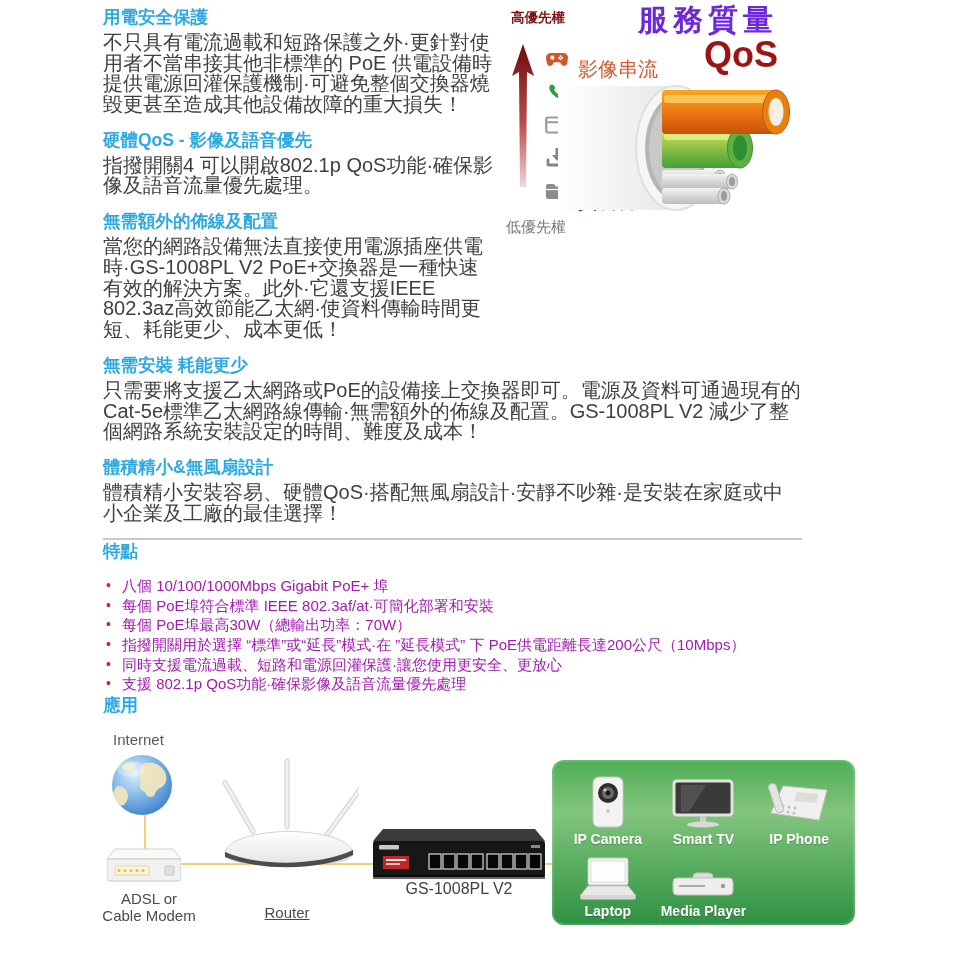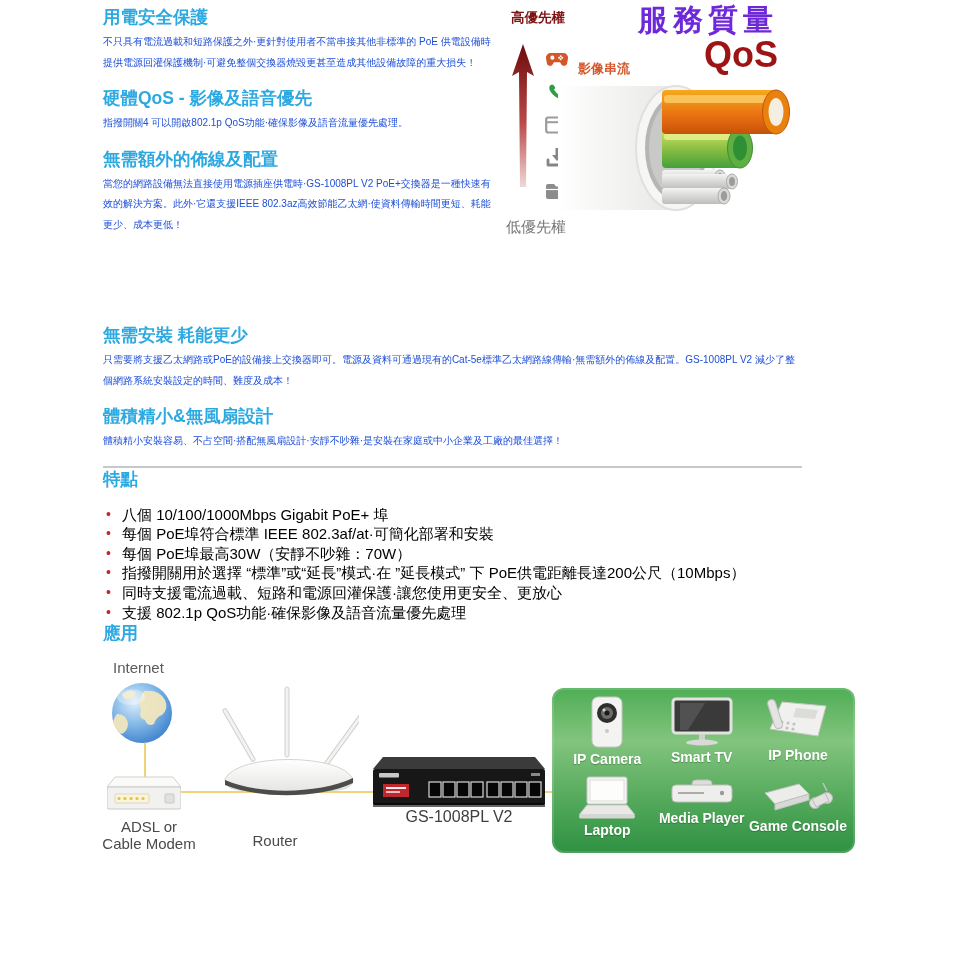--- a/index.html
+++ b/index.html
@@ -2,58 +2,58 @@
 <html><head>
 <meta charset="utf-8">
 <style>
   html,body{margin:0;padding:0;background:#ffffff;}
   .page{
     width:880px;height:960px;box-sizing:border-box;overflow:hidden;
     padding:6px 78px 0 103px;position:relative;background:#fff;
     font-family:"Liberation Sans","DejaVu Sans",sans-serif;color:#3c3c3c;
   }
   h3.blue{color:#2ca9e1;font-size:17.5px;font-weight:bold;margin:0 0 3px 0;line-height:1.3;}
-  p.body{font-size:10px;line-height:20.8px;margin:0 0 14px 0;color:#1d4ed8;}
+  p.body{font-size:20px;line-height:20.8px;margin:0 0 14px 0;color:#404040;}
   .top-row{display:flex;min-height:318px;}
   .left-col{flex:0 0 395px;width:395px;}
   
   .qos-figure{position:relative;flex:1;height:318px;text-align:center;}
   .hi-label{position:absolute;left:13px;top:3px;font-size:13.5px;font-weight:bold;color:#7e1416;}
   .lo-label{position:absolute;left:8px;top:212px;font-size:15px;color:#757575;}
   .arrow-svg{position:absolute;left:13px;top:38px;}
   .qos-list{position:absolute;left:47px;top:41px;}
   .qos-row{display:flex;align-items:center;height:24px;margin-bottom:9px;}
   .qicon{width:24px;height:22px;display:inline-flex;align-items:center;justify-content:center;margin-right:9px;}
-  .qlabel{font-size:13px;font-weight:bold;margin-top:20px;}
+  .qlabel{font-size:20px;font-weight:normal;margin-top:20px;}
   .q-orange{color:#d2572b;} .q-green{color:#2e9e44;} .q-gray{color:#0c4a6e;}
   .qos-title{position:absolute;right:24px;top:-6px;font-size:30px;letter-spacing:5px;color:#6d28d9;font-weight:bold;white-space:nowrap;}
   .qos-sub{position:absolute;right:24px;top:28px;font-size:36px;color:#9e1313;font-weight:bold;}
   .tube-svg{position:absolute;right:0;top:78px;}
   
   .divider{height:2px;background:#c3c9cc;margin:4px 0 0 0;border:none;}
   .feat-head{margin-top:18px;}
   ul.features{list-style:none;margin:14px 0 0 2px;padding:0;}
-  ul.features li{position:relative;padding-left:17px;font-size:15px;line-height:19.6px;color:#000000;}
+  ul.features li{position:relative;padding-left:17px;font-size:15px;line-height:19.6px;color:#a21caf;}
   ul.features li::before{content:"•";position:absolute;left:1px;top:0;color:#c1272d;font-size:14px;}
   .app-head{margin-top:26px;}
   
   .diagram{position:relative;height:206px;margin-top:12px;}
   .diagram .abs{position:absolute;}
   .net-label{font-size:15px;color:#4a4a4a;line-height:1.15;text-align:center;}
   .internet-label{left:10px;top:2px;font-size:15px;color:#5a5a5a;}
   .vline{left:41px;top:86px;width:2px;height:36px;background:#efd27a;}
   .hline{left:74px;top:134px;width:378px;height:2px;background:#efd27a;}
   .modem-label{left:-14px;top:161px;width:120px;}
-  .router-label{left:134px;top:175px;width:76px;}
+  .router-label{left:146px;top:175px;width:76px;text-decoration:underline;}
   .switch-label{left:290px;top:151px;width:132px;font-size:16px;color:#3f3f3f;}
   .green-panel{left:449px;top:31px;width:303px;height:165px;border-radius:12px;
     background:linear-gradient(180deg,#4fae55 0%,#82c47e 32%,#54a95b 68%,#2e9143 100%);
     box-shadow:inset 0 0 0 2px rgba(255,255,255,.14);
     display:grid;grid-template-columns:repeat(3,1fr);box-sizing:border-box;padding:8px 8px 6px;}
-  .cell{display:flex;flex-direction:column;align-items:center;justify-content:flex-start;}
+  .cell{display:flex;flex-direction:column;align-items:center;justify-content:flex-end;}
   .cell .dlabel{font-size:14px;font-weight:600;color:#fff;text-shadow:0 1px 1px rgba(0,0,0,.25);margin-top:1px;white-space:nowrap;}
 </style>
 </head>
 <body>
 
 <div class="page">
 
   <div class="top-row">
     <div class="left-col">
       <section>
@@ -186,30 +186,30 @@
       </svg>
     </div>
   </div>
 
   <section>
     <h3 class="blue">無需安裝 耗能更少</h3>
     <p class="body">只需要將支援乙太網路或PoE的設備接上交換器即可。電源及資料可通過現有的Cat-5e標準乙太網路線傳輸·無需額外的佈線及配置。GS-1008PL V2 減少了整個網路系統安裝設定的時間、難度及成本！</p>
   </section>
   <section>
     <h3 class="blue">體積精小&amp;無風扇設計</h3>
-    <p class="body">體積精小安裝容易、不占空間·搭配無風扇設計·安靜不吵雜·是安裝在家庭或中小企業及工廠的最佳選擇！</p>
+    <p class="body">體積精小安裝容易、硬體QoS·搭配無風扇設計·安靜不吵雜·是安裝在家庭或中小企業及工廠的最佳選擇！</p>
   </section>
 
   <div class="divider"></div>
 
   <h3 class="blue feat-head">特點</h3>
   <ul class="features">
     <li>八個 10/100/1000Mbps Gigabit PoE+ 埠</li>
     <li>每個 PoE埠符合標準 IEEE 802.3af/at·可簡化部署和安裝</li>
-    <li>每個 PoE埠最高30W（安靜不吵雜：70W）</li>
+    <li>每個 PoE埠最高30W（總輸出功率：70W）</li>
     <li>指撥開關用於選擇 “標準”或“延長”模式·在 ”延長模式” 下 PoE供電距離長達200公尺（10Mbps）</li>
     <li>同時支援電流過載、短路和電源回灌保護·讓您使用更安全、更放心</li>
     <li>支援 802.1p QoS功能·確保影像及語音流量優先處理</li>
   </ul>
 
   <h3 class="blue app-head">應用</h3>
 
   <div class="diagram">
     <div class="abs internet-label">Internet</div>
 
@@ -331,27 +331,16 @@
       </div>
       <div class="cell">
         <svg width="64" height="34" viewBox="0 0 64 34">
           <rect x="22" y="5" width="20" height="8" rx="4" fill="#dcdcda" stroke="#c0c0be"></rect>
           <rect x="2" y="10" width="60" height="17" rx="4" fill="#eeeeec" stroke="#bebebc"></rect>
           <line x1="8" y1="18" x2="34" y2="18" stroke="#9a9a98" stroke-width="1.6"></line>
           <circle cx="52" cy="18" r="2.2" fill="#9a9a98"></circle>
         </svg>
         <span class="dlabel">Media Player</span>
       </div>
-      <div class="cell">
-        <svg width="70" height="42" viewBox="0 0 70 42">
-          <polygon points="2,18 36,9 46,19 12,29" fill="#ececea" stroke="#c2c2c0"></polygon>
-          <polygon points="12,29 46,19 46,25 12,35" fill="#d8d8d6" stroke="#c2c2c0"></polygon>
-          <line x1="60" y1="8" x2="64" y2="16" stroke="#c2c2c0" stroke-width="1.5"></line>
-          <circle cx="52" cy="28" r="5.5" fill="#e2e2e0" stroke="#b8b8b6"></circle>
-          <circle cx="64" cy="23" r="5.5" fill="#e2e2e0" stroke="#b8b8b6"></circle>
-          <polygon points="49,24 62,18 66,26 53,32" fill="#e2e2e0" stroke="#b8b8b6"></polygon>
-        </svg>
-        <span class="dlabel">Game Console</span>
-      </div>
     </div>
   </div>
 
 </div>
 
 </body></html>

